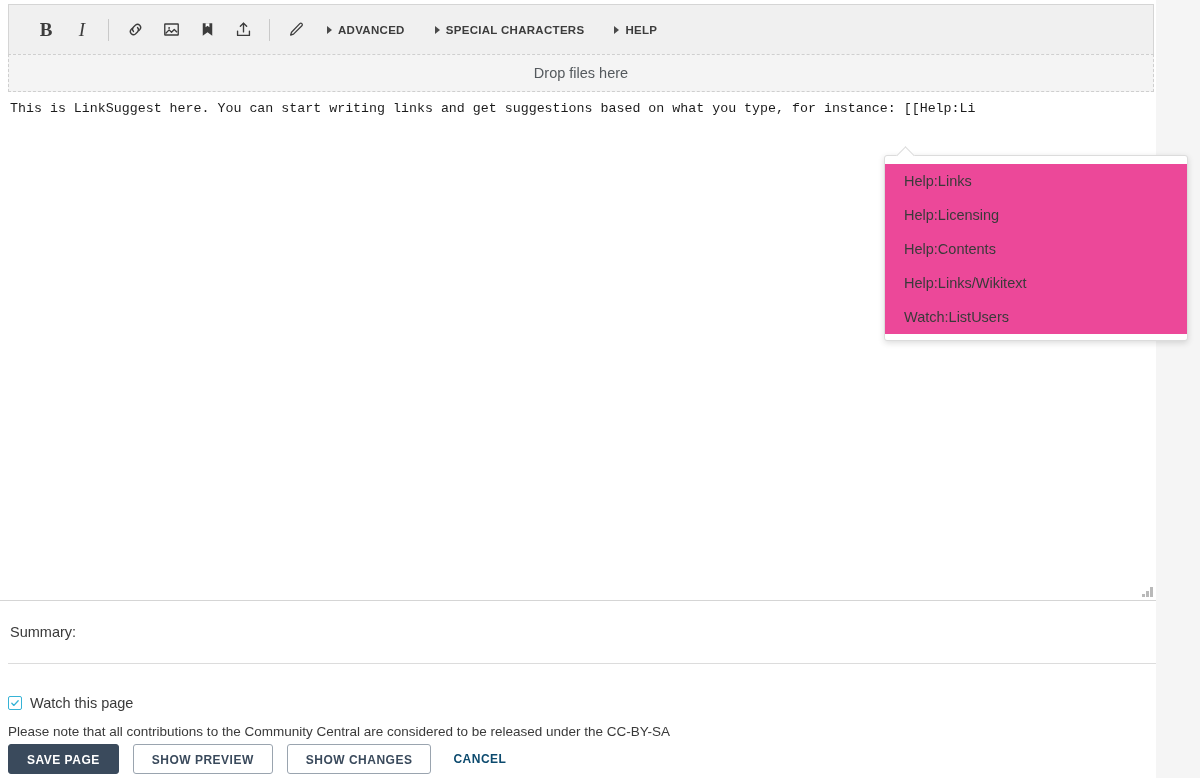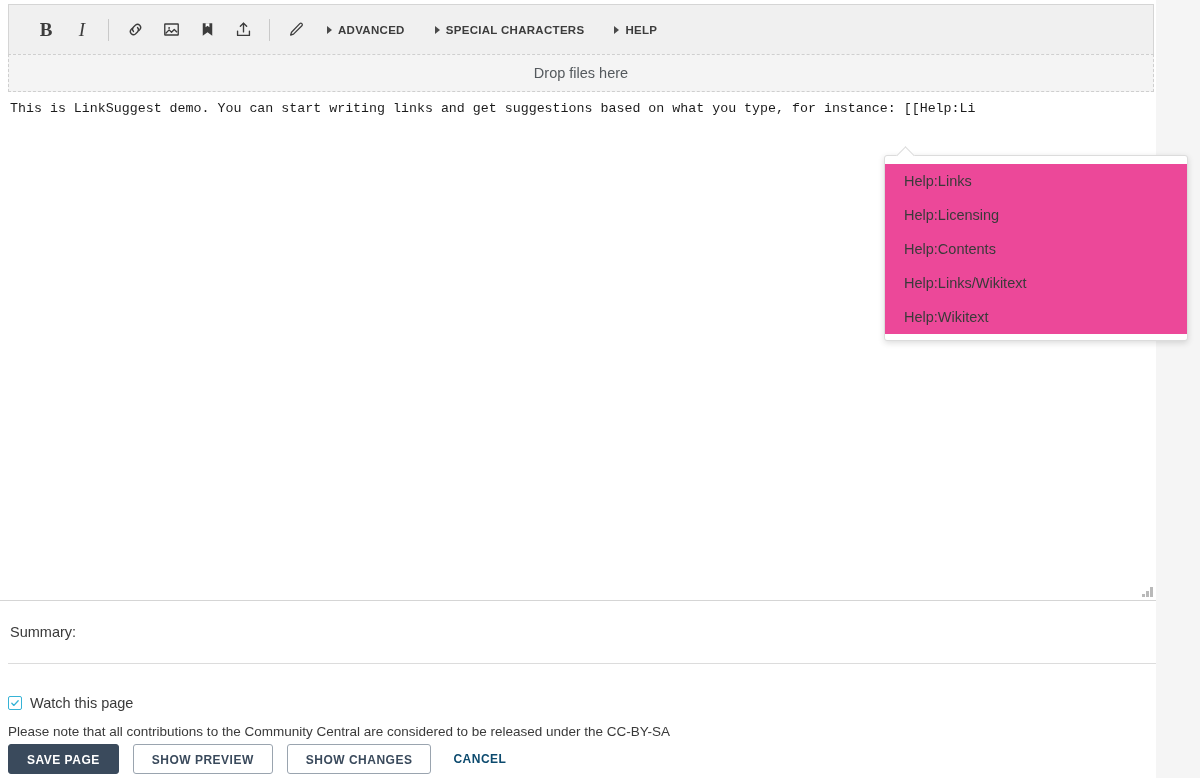--- a/index.html
+++ b/index.html
@@ -369,21 +369,21 @@
       <span class="glabel">HELP</span>
     </div>
 
   </div>
 
   <div class="dropzone">
     <span>Drop files here</span>
   </div>
 
   <div class="editor-area">
-    <div class="editor-text">This is LinkSuggest demo. You can start writing links and get suggestions based on what you type, for instance: [[Help:Li</div>
+    <div class="editor-text">This is LinkSuggest here. You can start writing links and get suggestions based on what you type, for instance: [[Help:Li</div>
     <div class="resize-grip">
       <i class="a"></i>
         <i class="b"></i>
         <i class="c"></i>
     </div>
   </div>
 
   <div class="summary-wrap">
     <div class="summary-row">
       <span class="summary-label">Summary:</span>
@@ -410,14 +410,14 @@
     <div class="btn btn-link">CANCEL</div>
   </div>
 
 </div>
 
 <div class="suggest">
   <div class="suggest-item">Help:Links</div>
   <div class="suggest-item">Help:Licensing</div>
   <div class="suggest-item">Help:Contents</div>
   <div class="suggest-item">Help:Links/Wikitext</div>
-  <div class="suggest-item">Help:Wikitext</div>
+  <div class="suggest-item">Watch:ListUsers</div>
 </div>
 
 </body></html>

